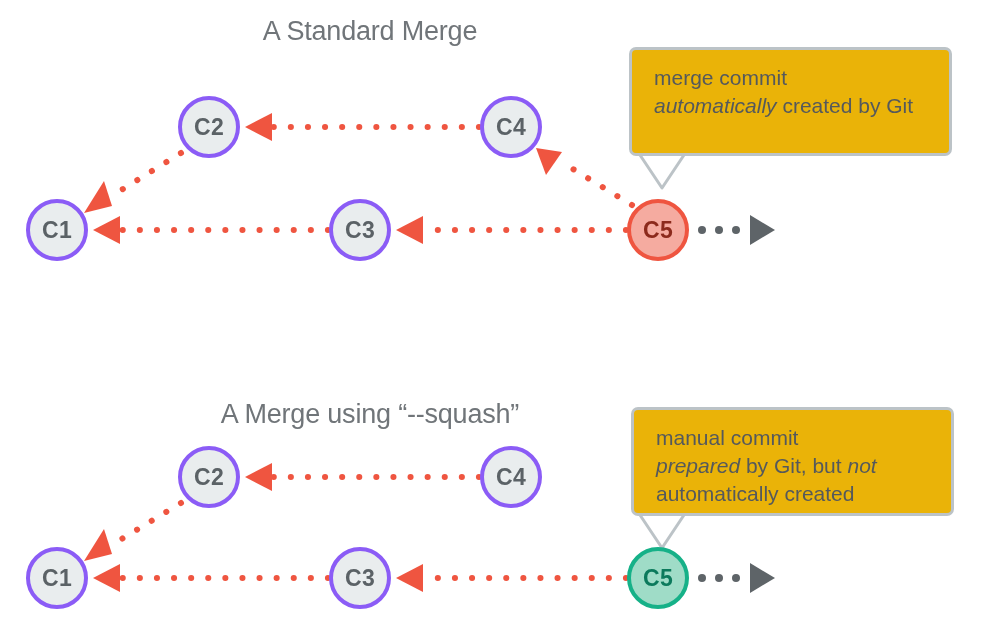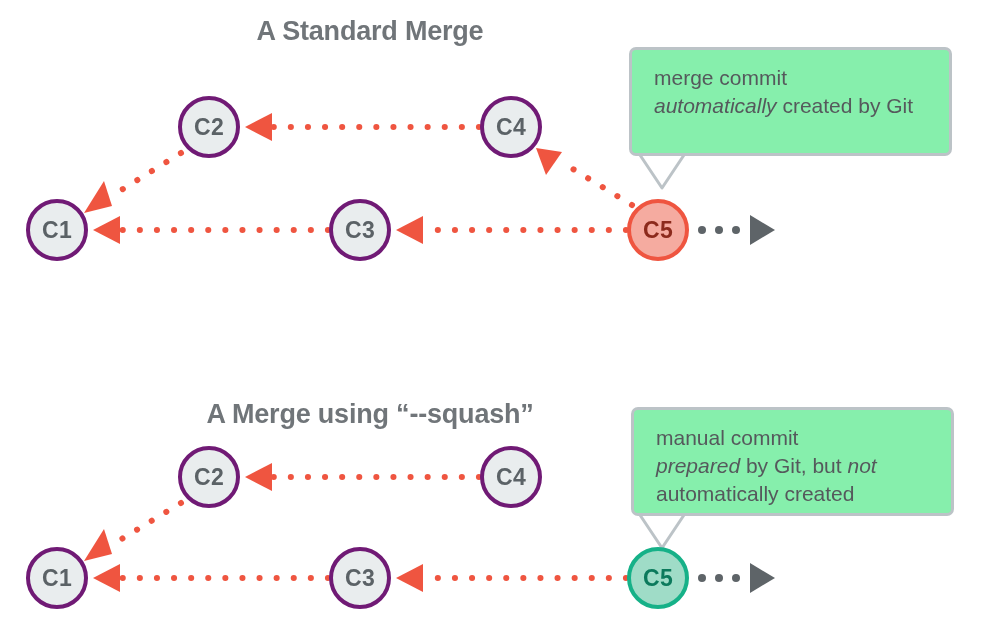--- a/index.html
+++ b/index.html
@@ -6,61 +6,61 @@
   body{
     width:981px;height:630px;background:#ffffff;
     font-family:"Liberation Sans","DejaVu Sans",sans-serif;
     overflow:hidden;position:relative;
   }
   #stage{position:absolute;left:0;top:0;width:981px;height:630px;}
   svg.layer{position:absolute;left:0;top:0;width:981px;height:630px;pointer-events:none;}
 
   .title{
     position:absolute;
-    font-weight:bold;
+    font-weight:normal;
     font-size:27px;
     letter-spacing:-0.2px;
     color:#707579;
     white-space:nowrap;
   }
   #title-top{left:0;top:16px;width:740px;text-align:center;}
   #title-bottom{left:0;top:371px;width:740px;text-align:center;margin-top:28px;}
 
   .node{
     position:absolute;
     border-radius:50%;
     box-sizing:border-box;
     display:flex;align-items:center;justify-content:center;
     font-weight:bold;
     font-size:23px;
     letter-spacing:0.3px;
   }
   .node.gray{
     width:62px;height:62px;
     background:#e9edee;
-    border:4px solid #701a75;
+    border:4px solid #8b5cf6;
     color:#5b6266;
   }
   .node.red{
     width:62px;height:62px;
     background:#f5aba0;
     border:4px solid #ef5540;
     color:#8c2a1c;
   }
   .node.green{
     width:62px;height:62px;
     background:#9fdcc7;
     border:4px solid #16b188;
     color:#0c7a5c;
   }
 
   .callout{
     position:absolute;
     box-sizing:border-box;
-    background:#86efac;
+    background:#eab308;
     border:3px solid #bcc3c7;
     border-radius:7px;
     padding:14px 18px 12px 22px;
     color:#55595c;
     font-size:21px;
     line-height:28px;
   }
   .callout em{font-style:italic;margin-top:12px;}
   .callout .ln{white-space:nowrap;}
 </style>

